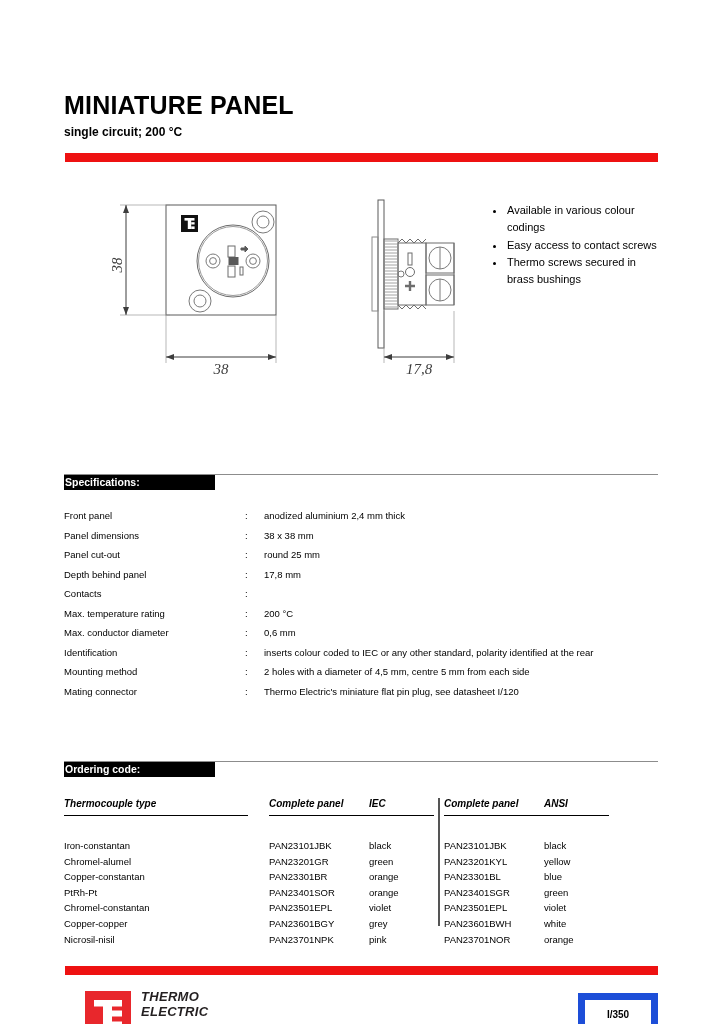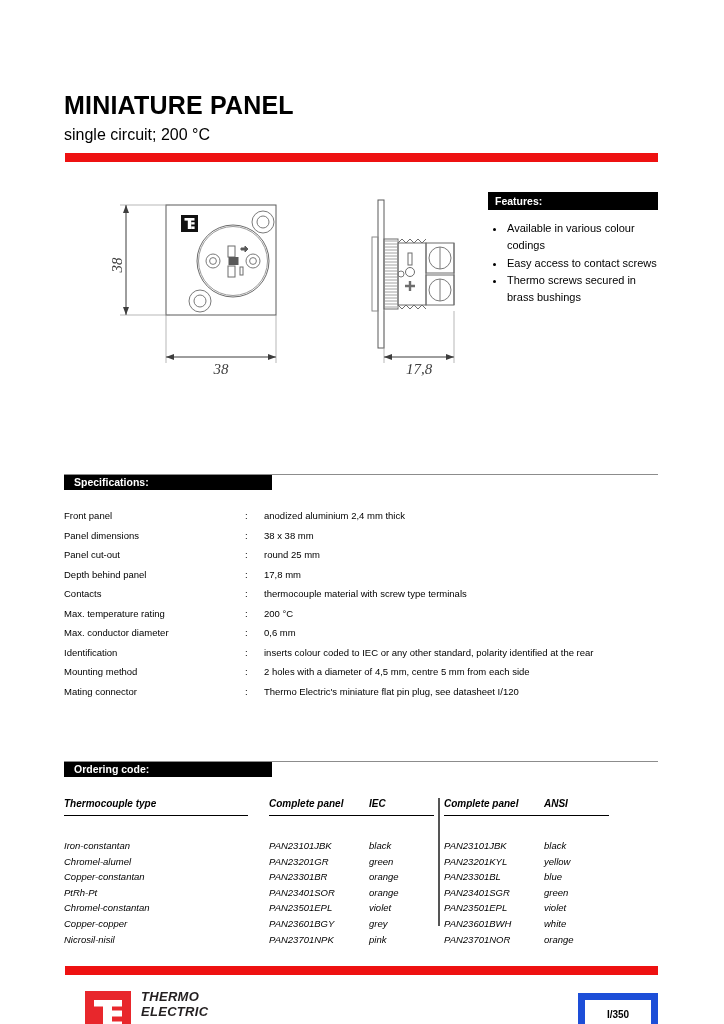--- a/index.html
+++ b/index.html
@@ -30,22 +30,22 @@
     top: 36px;
     font-size: 25px;
     font-weight: bold;
     letter-spacing: 0.2px;
     line-height: 1.1;
   }
   .subtitle {
     position: absolute;
     left: 64px;
     top: 70px;
-    font-size: 16px;
-    font-weight: normal;
+    font-size: 12px;
+    font-weight: bold;
     line-height: 1.1;
   }
   .redbar-top {
     position: absolute;
     left: 65px;
     top: 97px;
     width: 593px;
     height: 9px;
     background: #ee1111;
   }
@@ -100,28 +100,28 @@
   .section .rule {
     position: absolute;
     left: 0; top: 0;
     width: 594px;
     height: 1px;
     background: #8c8c8c;
   }
   .section .label {
     position: absolute;
     left: 0; top: 1px;
-    width: 208px;
+    width: 151px;
     height: 15px;
     background: #000000;
     color: #ffffff;
     font-size: 10.5px;
     font-weight: bold;
     line-height: 15px;
-    padding-left: 10px;
+    padding-left: 1px;
     box-sizing: border-box;
   }
   #specs-section { top: 418px; }
   #ordering-section { top: 705px; }
 
   
   .spec-list {
     position: absolute;
     left: 64px;
     top: 450px;
@@ -161,21 +161,21 @@
     height: 18px;
     font-weight: bold;
     font-size: 10px;
   }
   .order-head .cell { position: absolute; top: 0; font-style: italic; }
   .order-row {
     position: relative;
     height: 15.6px;
     line-height: 15.6px;
   }
-  .order-row .cell { position: absolute; top: 0; white-space: nowrap; font-style: italic; }
+  .order-row .cell { position: absolute; top: 0; white-space: nowrap; }
   .c-type { left: 0px; }
   .c-iec-code { left: 205px; }
   .c-iec-col  { left: 305px; }
   .c-ansi-code { left: 380px; }
   .c-ansi-col  { left: 480px; }
 
   .hrule {
     position: absolute;
     height: 1px;
     background: #000000;
@@ -356,21 +356,20 @@
         <rect x="91.2" y="35.4" width="3.4" height="2.6" fill="#ffffff"></rect>
       </g>
 
       <text x="22" y="74" font-family="Liberation Serif, serif" font-size="15" font-style="italic" fill="#3d3d3d" text-anchor="middle" transform="rotate(-90 22 74)">38</text>
       <text x="121" y="183" font-family="Liberation Serif, serif" font-size="15" font-style="italic" fill="#3d3d3d" text-anchor="middle">38</text>
       <text x="319" y="183" font-family="Liberation Serif, serif" font-size="15" font-style="italic" fill="#3d3d3d" text-anchor="middle">17,8</text>
     </svg>
   </div>
 
   <div class="box-features">
-    <div class="blackbar">Features:</div>
     <ul class="bullets">
       <li>Available in various colour codings</li>
       <li>Easy access to contact screws</li>
       <li>Thermo screws secured in brass bushings</li>
     </ul>
   </div>
 
 
   <div class="section" id="specs-section">
     <div class="rule"></div>
@@ -394,21 +393,20 @@
       <span class="spec-val">round 25 mm</span>
     </div>
     <div class="spec-row">
       <span class="spec-key">Depth behind panel</span>
       <span class="spec-colon">:</span>
       <span class="spec-val">17,8 mm</span>
     </div>
     <div class="spec-row">
       <span class="spec-key">Contacts</span>
       <span class="spec-colon">:</span>
-      <span class="spec-val">thermocouple material with screw type terminals</span>
     </div>
     <div class="spec-row">
       <span class="spec-key">Max. temperature rating</span>
       <span class="spec-colon">:</span>
       <span class="spec-val">200 °C</span>
     </div>
     <div class="spec-row">
       <span class="spec-key">Max. conductor diameter</span>
       <span class="spec-colon">:</span>
       <span class="spec-val">0,6 mm</span>

